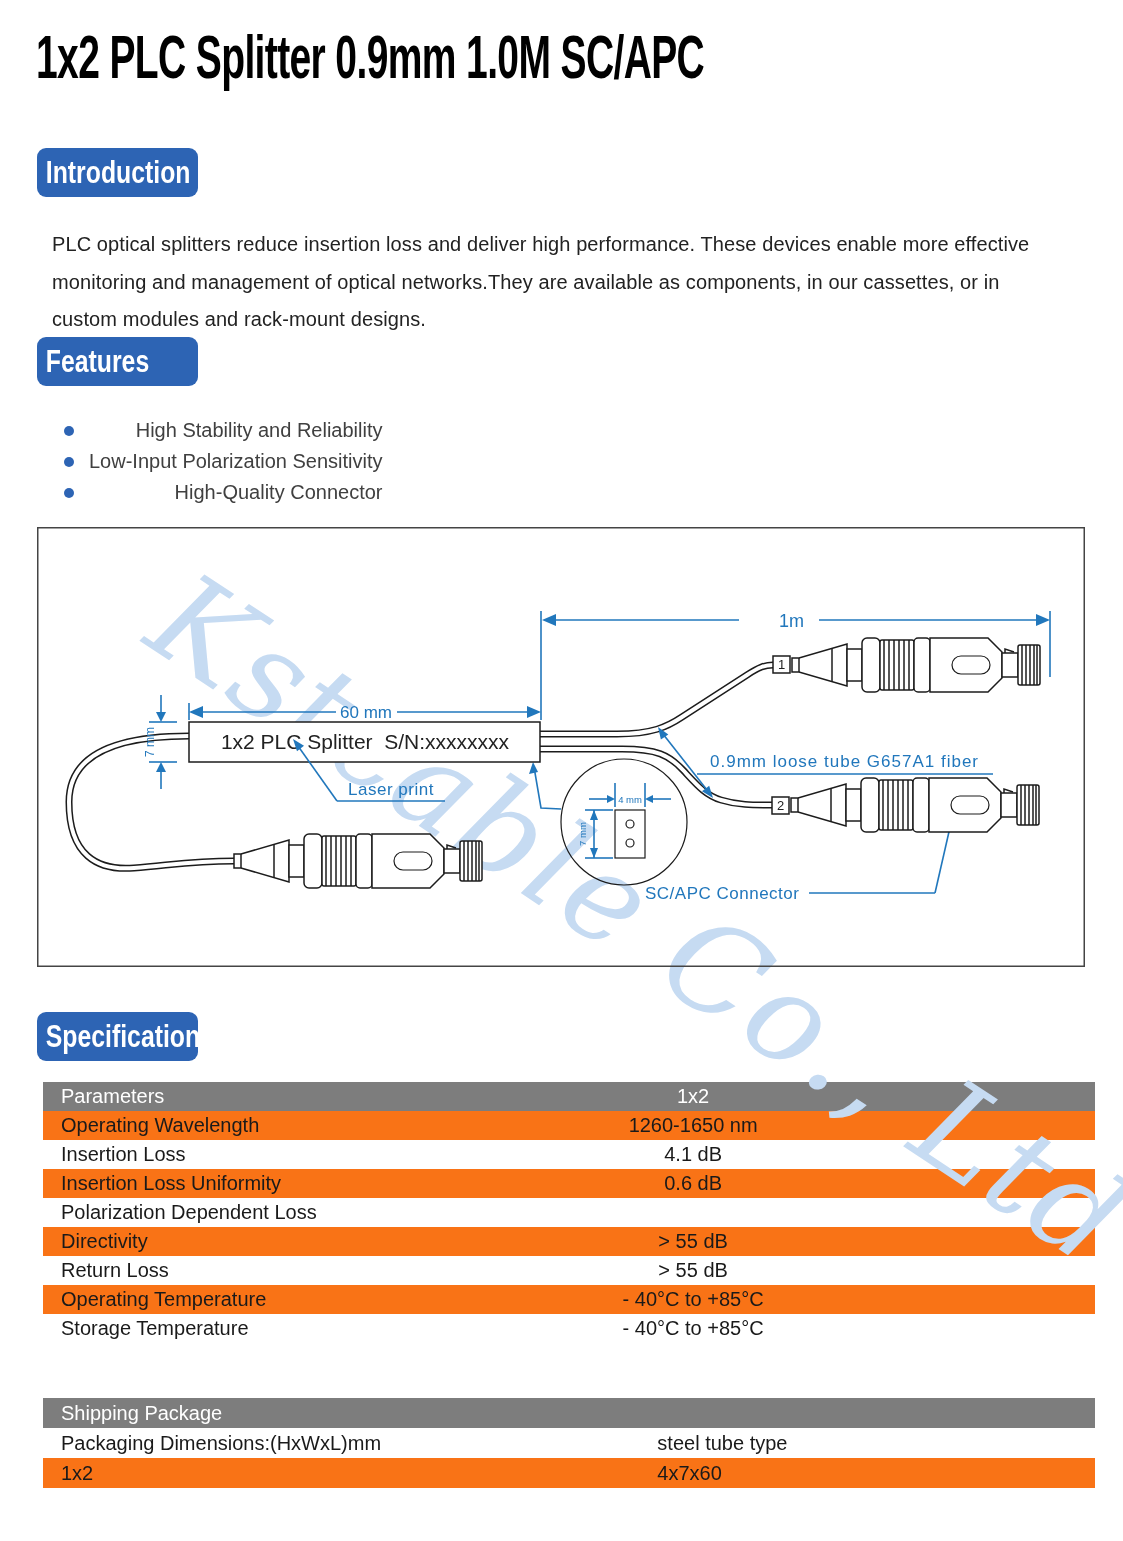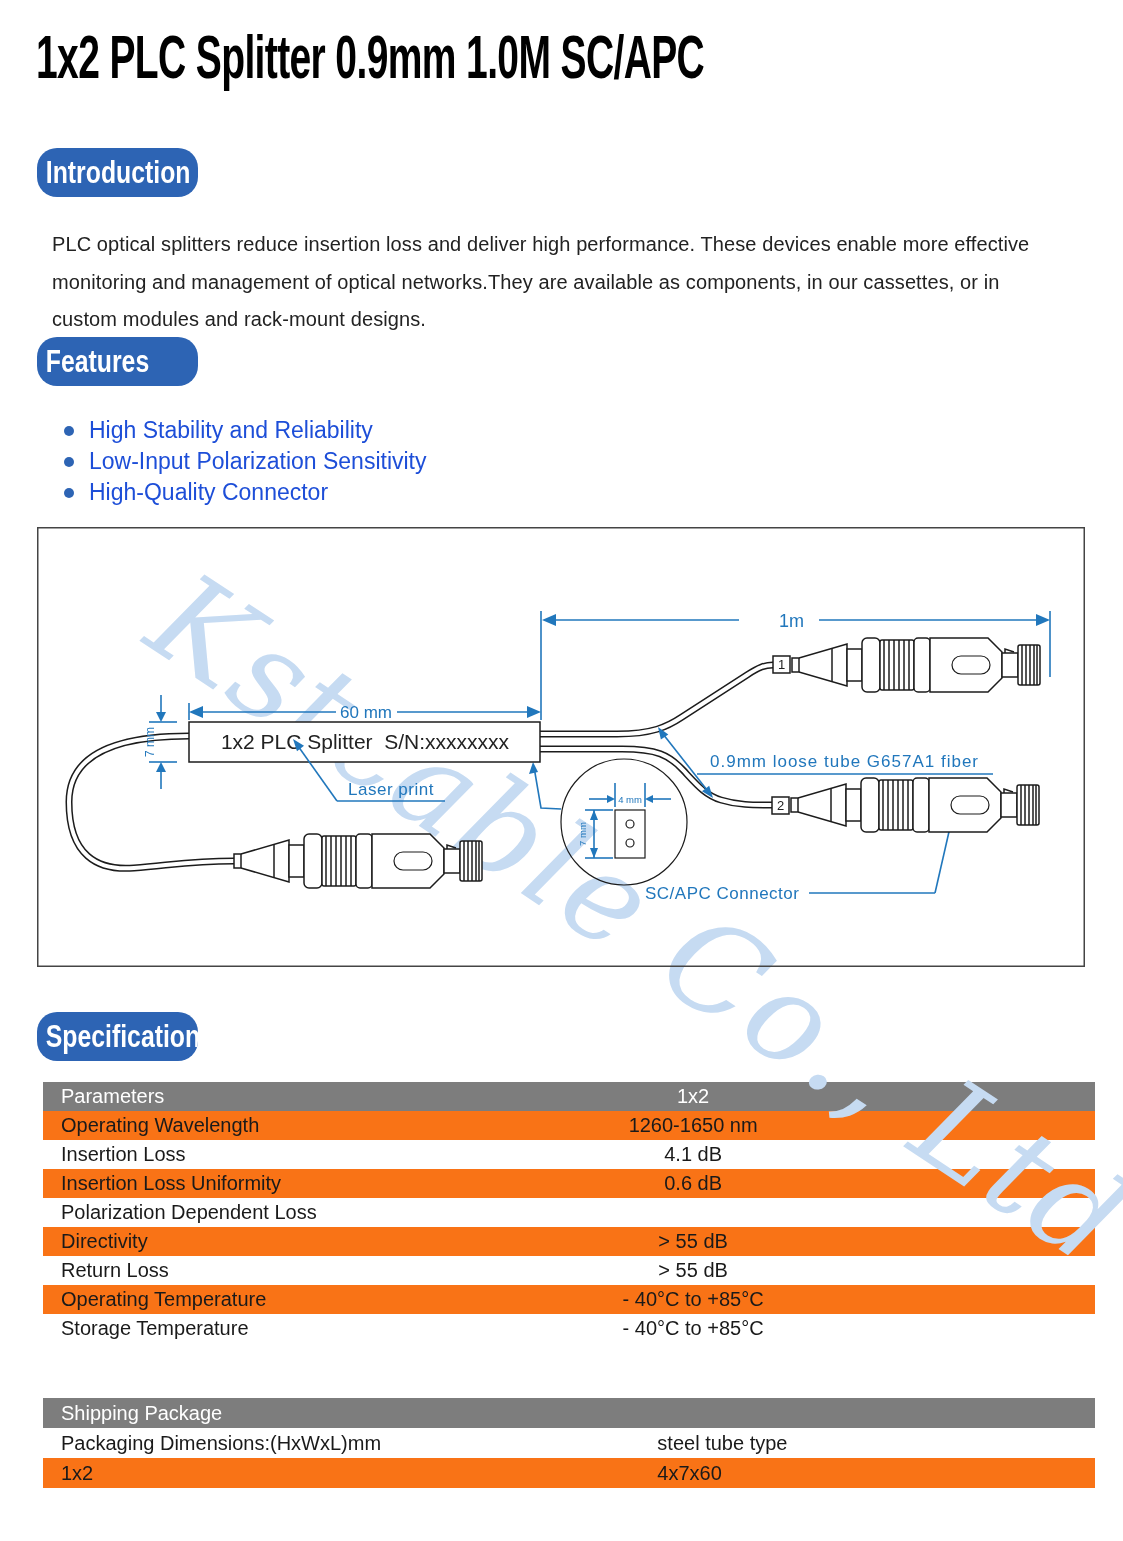--- a/index.html
+++ b/index.html
@@ -7,35 +7,35 @@
     position:relative; width:1123px; height:1541px; background:#fff;
     font-family:"Liberation Sans", sans-serif; color:#1a1a1a; overflow:hidden;
   }
   .title {
     position:absolute; left:36px; top:22px; font-size:61px; font-weight:bold;
     color:#000; letter-spacing:-1px; white-space:nowrap;
     transform:scaleX(0.64); transform-origin:0 0;
   }
   .hbox {
     position:absolute; left:37px; width:161px; height:49px;
-    background:#2d64b4; border-radius:20px; overflow:hidden; z-index:1;
+    background:#2d64b4; border-radius:9px; overflow:hidden; z-index:1;
   }
   .hbox span {
     display:block; color:#fff; font-weight:bold; font-size:31px; line-height:49px;
     padding-left:11px; white-space:nowrap; transform:scaleX(0.8); transform-origin:0 50%;
   }
   .hbox.h-intro { top:148px; }
   .hbox.h-feat  { top:337px; }
   .hbox.h-spec  { top:1012px; }
   .para {
     position:absolute; left:40px; top:226px; width:1078px; font-size:20px;
     line-height:37.5px; color:#222; white-space:pre-line; letter-spacing:0.1px;margin-left:12px;
   }
   .feat-list { position:absolute; left:64px; top:415px; }
-  .feat-item { display:flex; align-items:center; height:31px; font-size:23px; color:#1d4ed8; }
+  .feat-item { display:flex; align-items:center; height:31px; font-size:20px; color:#404040;justify-content:space-between; }
   .feat-item .dot {
     width:10px; height:10px; border-radius:50%; background:#2d64b4;
     margin-right:15px; flex:0 0 auto;
   }
   .watermark {
     position:absolute; left:205px; top:545px; z-index:2;
     font-family:"DejaVu Serif", serif; font-style:italic;
     font-size:125px; letter-spacing:3px; color:#c6dbf2; white-space:nowrap;
     transform:rotate(33.5deg); transform-origin:0 0; pointer-events:none;
   }

